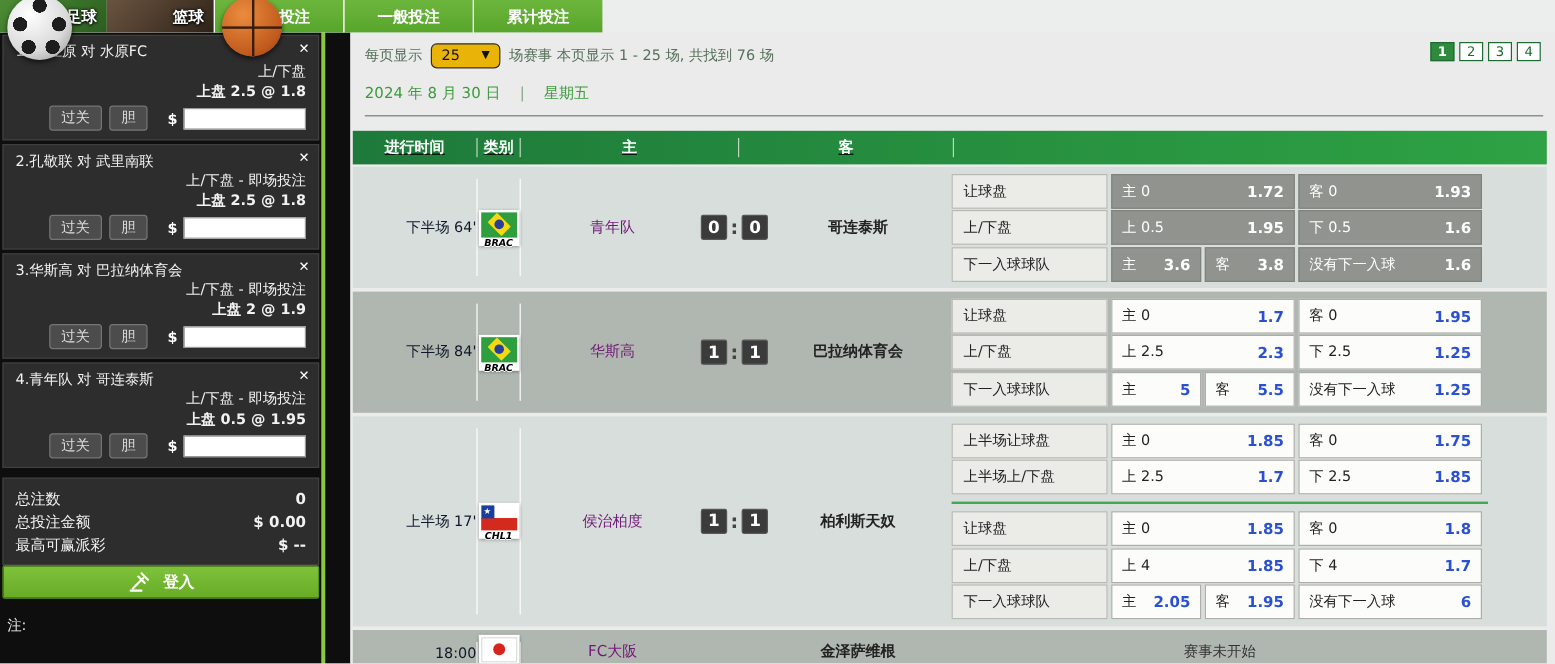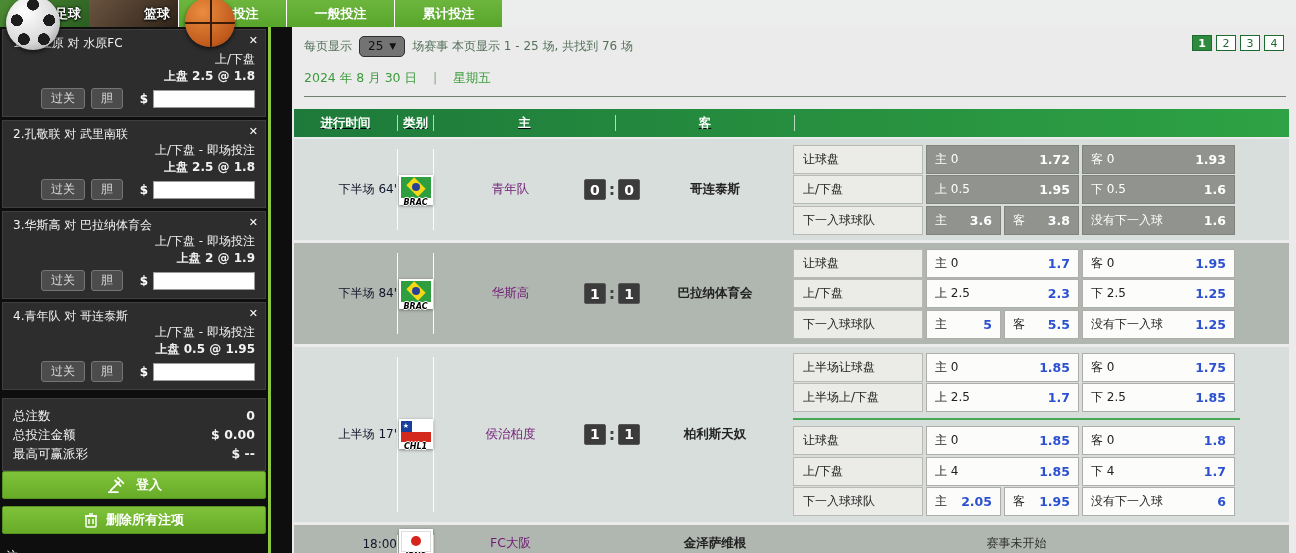--- a/index.html
+++ b/index.html
@@ -64,22 +64,22 @@
     justify-content:center; gap:8px; color:#fff; font-weight:bold; font-size:13px; cursor:pointer; }
   .act-btn:first-of-type { margin-top:16px; }
   .act-btn svg { display:block; }
 
   .notes { color:#ededed; font-size:12px; padding:8px 8px 0 6px; line-height:15px; }
   .notes .nt { margin-bottom:6px; }
 
   
   .toolbar { padding:7px 10px 0 12px; position:relative; }
   .tb-line1 { display:flex; align-items:center; font-size:12px; color:#55705a; height:24px; }
-  .sel-box { display:inline-flex; align-items:center; gap:6px; margin:0 7px; padding:1px 8px;
-    background:#737373; border:1px solid #2f2f2f; border-radius:5px; font-size:12px; color:#111;
+  .sel-box { display:inline-flex; align-items:center; gap:18px; margin:0 7px; padding:1px 8px;
+    background:#eab308; border:1px solid #2f2f2f; border-radius:5px; font-size:12px; color:#111;
     height:21px; cursor:pointer; }
   .sel-box .caret { font-size:9px; }
   .pagination { position:absolute; right:12px; top:8px; display:flex; gap:4px; }
   .pg { width:20px; height:16px; border:1px solid #1c6b31; background:#fff; color:#1c6b31;
     font-size:11px; display:flex; align-items:center; justify-content:center; cursor:pointer; }
   .pg.active { background:#2f8a3e; color:#fff; font-weight:bold; }
   .tb-line2 { margin-top:12px; font-size:12.5px; color:#3c9b3c; }
   .tb-line2 .pipe { margin:0 12px; color:#8aa88a; }
   .tb-rule { border-bottom:1px solid #6f7f72; margin-top:9px; }
 
@@ -237,32 +237,20 @@
         <g stroke="#fff" stroke-width="2" fill="none" stroke-linecap="round">
           <path d="M13 2 L19 8"></path>
             <path d="M10 5 L16 11"></path>
             <path d="M14.5 6.5 L5 16"></path>
             <path d="M3 18 L13 18"></path>
         </g>
       </svg>
       <span>登入</span>
     </div>
 
-    <div class="act-btn">
-      <svg width="14" height="16" viewBox="0 0 14 16">
-        <g stroke="#fff" stroke-width="1.5" fill="none">
-          <path d="M2 4 h10 v10 a1 1 0 0 1 -1 1 h-8 a1 1 0 0 1 -1 -1 z"></path>
-          <path d="M1 4 h12"></path>
-            <path d="M5 2 h4"></path>
-            <path d="M5 7 v5"></path>
-            <path d="M9 7 v5"></path>
-        </g>
-      </svg>
-      <span>删除所有注项</span>
-    </div>
 
     <div class="notes">
       <div class="nt">注:</div>
 
     </div>
   </aside>
 
   <div class="side-sep"></div>
   <div class="side-gap"></div>
 

